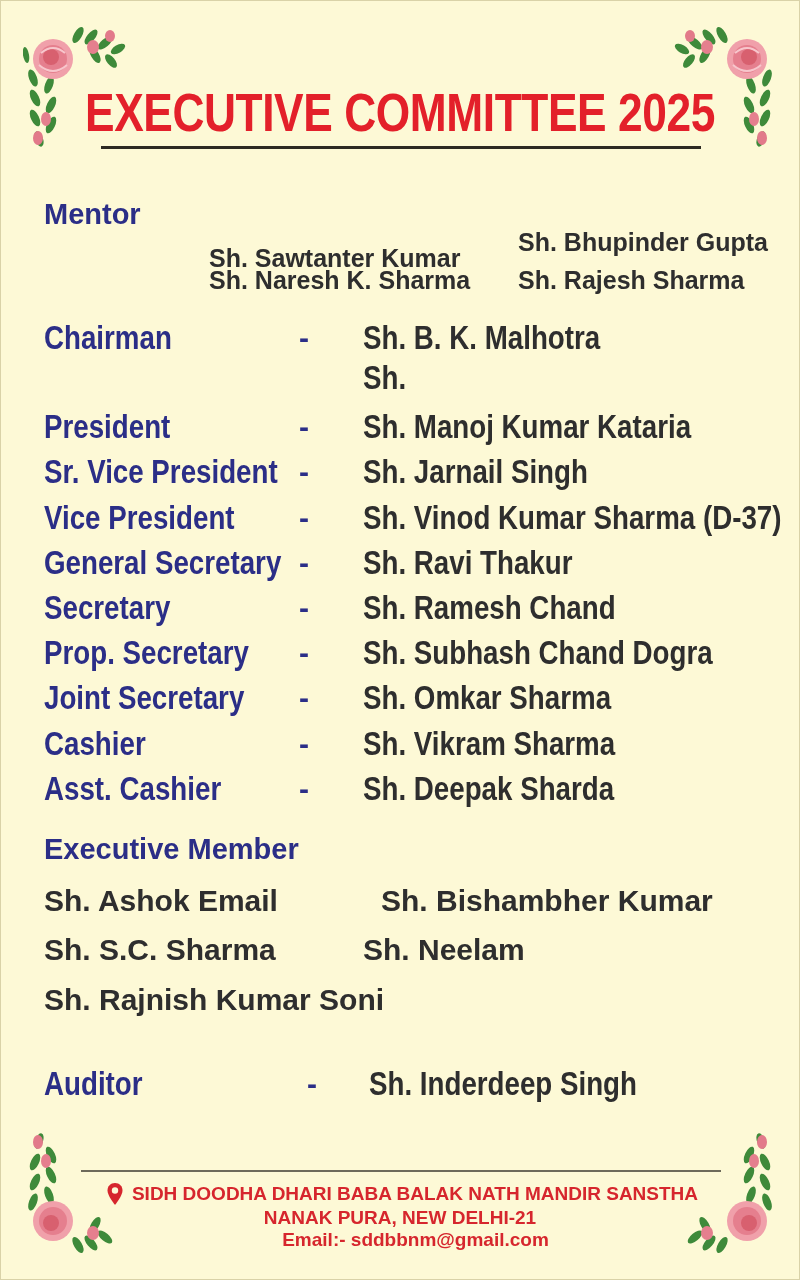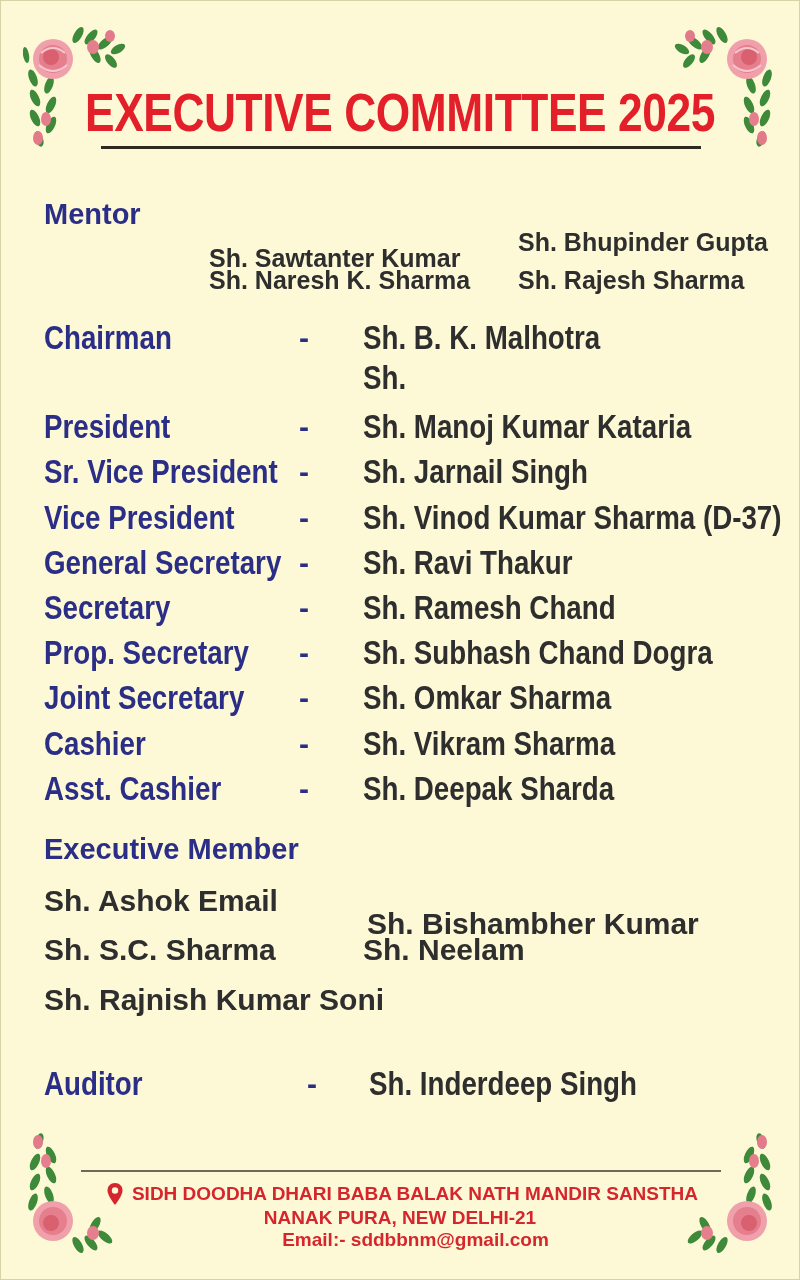--- a/index.html
+++ b/index.html
@@ -224,21 +224,21 @@
     </div>
     <div>
       <div class="label" style="left:43px; top:768px;">Asst. Cashier</div>
       <div class="dash" style="left:298px; top:768px;">-</div>
       <div class="name" style="left:362px; top:768px;">Sh. Deepak Sharda</div>
     </div>
   </div>
 
   <div class="exec-label">Executive Member</div>
   <div class="ename" style="left:43px; top:880px;">Sh. Ashok Email</div>
-  <div class="ename" style="left:366px; top:880px;margin-top:23px;">Sh. Bishambher Kumar</div>
+  <div class="ename" style="left:380px; top:880px;">Sh. Bishambher Kumar</div>
   <div class="ename" style="left:43px; top:929px;">Sh. S.C. Sharma</div>
   <div class="ename" style="left:43px; top:979px;">Sh. Rajnish Kumar Soni</div>
   <div class="ename" style="left:362px; top:929px;">Sh. Neelam</div>
 
   <div class="label" style="left:43px; top:1063px;">Auditor</div>
   <div class="dash" style="left:306px; top:1063px;">-</div>
   <div class="name" style="left:368px; top:1063px;">Sh. Inderdeep Singh</div>
 
   <div class="footer-rule"></div>
   <svg class="pin" viewBox="0 0 18 24">

